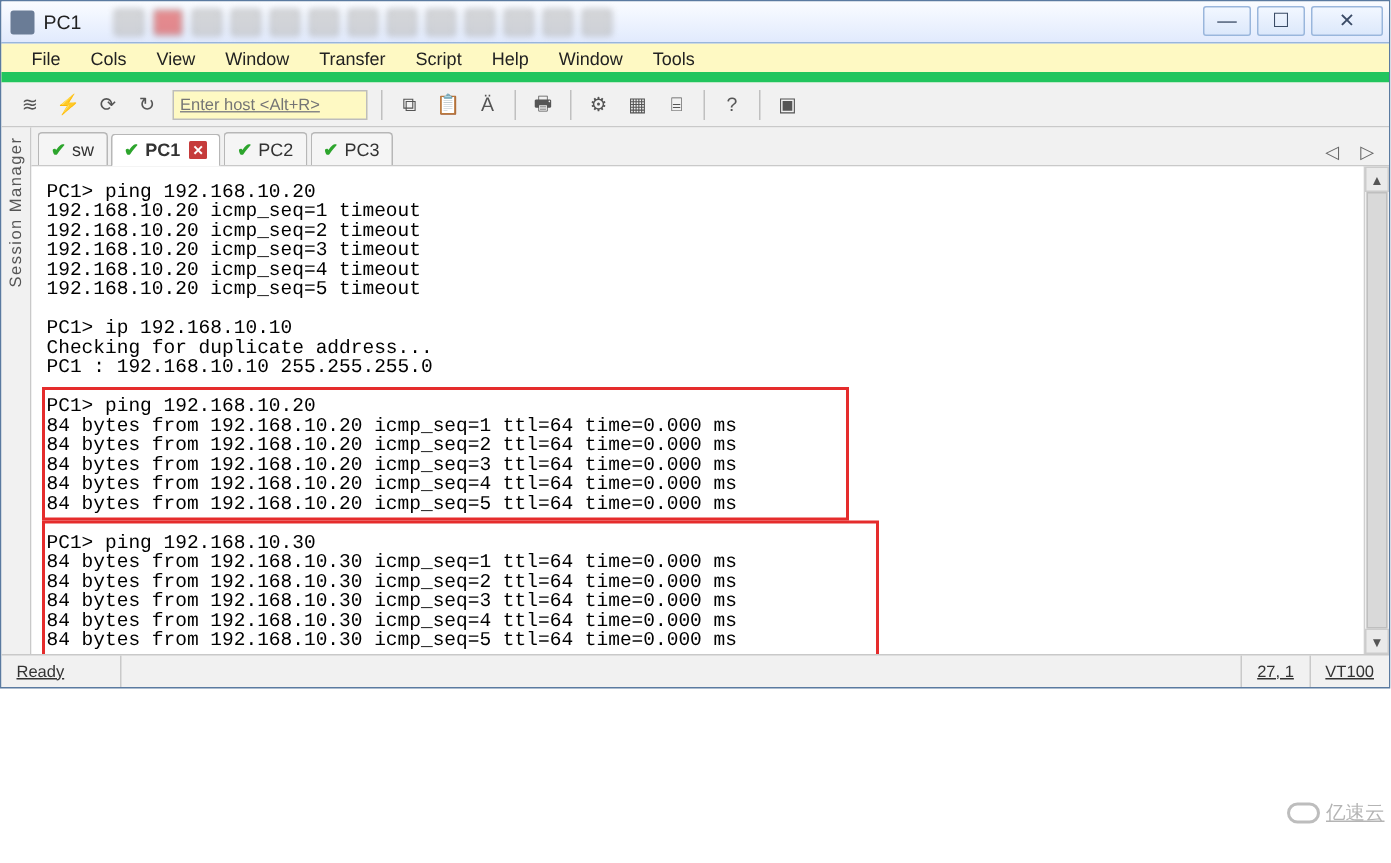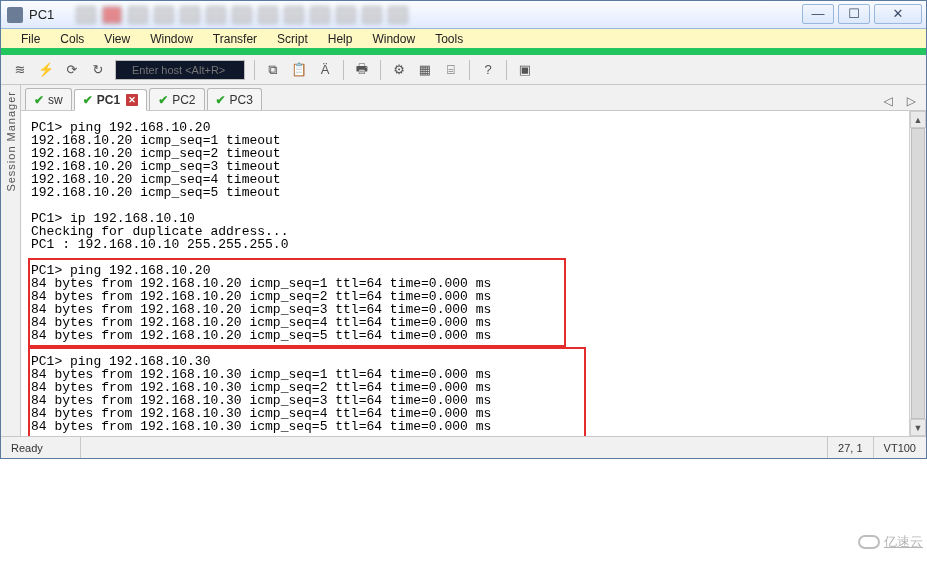--- a/index.html
+++ b/index.html
@@ -15,21 +15,21 @@
   .winbtns { margin-left: auto; display: flex; height: 22px; margin-right: 4px; }
   .winbtn { width: 32px; height: 20px; margin-left: 4px; border: 1px solid #99b6dc; background: linear-gradient(#f2f7ff,#dce8fb); border-radius: 2px; display: flex; align-items: center; justify-content: center; color: #3a4b66; font-size: 13px; cursor: pointer; }
   .winbtn.big { width: 48px; }
   
   .menubar { height: 26px; background: #fef9c3; border-bottom: 7px solid #22c55e; display: flex; align-items: center; padding-left: 10px; gap: 0; text-align: center; }
   .menuitem { padding: 4px 10px; color: #222; cursor: pointer; }
   
   .toolbar { height: 30px; background: #f1f1f1; border-bottom: 1px solid #c9c9c9; display: flex; align-items: center; padding-left: 6px; }
   .tbtn { width: 24px; height: 22px; display: flex; align-items: center; justify-content: center; color: #555; border: 1px solid transparent; margin: 0 1px; cursor: pointer; font-size: 13px; }
   .tsep { width: 1px; height: 20px; background: #c0c0c0; margin: 0 5px; }
-  .hostinput { width: 130px; height: 20px; border: 1px solid #bdbdbd; padding: 0 16px; font-size: 11px; color: #888; background: #0f172a; margin: 0 4px; }
+  .hostinput { width: 130px; height: 20px; border: 1px solid #bdbdbd; padding: 0 4px; font-size: 11px; color: #888; background: #fef9c3; margin: 0 4px; text-decoration: underline; }
   
   .mainrow { flex: 1; display: flex; min-height: 0; }
   .sidepanel { width: 20px; background: #f1f1f1; border-right: 1px solid #c9c9c9; display: flex; align-items: flex-start; justify-content: center; padding-top: 6px; }
   .sidepanel .vlabel { writing-mode: vertical-rl; transform: rotate(180deg); font-size: 11px; color: #555; letter-spacing: 1px; }
   .workarea { flex: 1; display: flex; flex-direction: column; min-width: 0; }
   
   .tabstrip { height: 26px; background: #f1f1f1; border-bottom: 1px solid #c9c9c9; display: flex; align-items: flex-end; padding-left: 4px; position: relative; }
   .tab { height: 22px; border: 1px solid #b7b7b7; border-bottom: none; background: #f5f5f5; padding: 0 8px; display: flex; align-items: center; gap: 4px; font-size: 12px; color: #333; margin-right: 2px; border-radius: 3px 3px 0 0; cursor: pointer; }
   .tab.active { background: #fff; font-weight: bold; border-bottom: 1px solid #fff; position: relative; top: 1px; }
   .chk { color: #2da52d; font-weight: bold; font-size: 12px; }
@@ -47,21 +47,21 @@
     white-space: pre;
     padding: 10px 0 0 10px;
   }
   .vscroll { width: 17px; background: #f0f0f0; border-left: 1px solid #d0d0d0; display: flex; flex-direction: column; }
   .vscroll .arrow { height: 17px; display: flex; align-items: center; justify-content: center; font-size: 9px; color: #555; background: #eaeaea; border: 1px solid #ccc; cursor: pointer; }
   .vscroll .track { flex: 1; background: #f0f0f0; position: relative; }
   .vscroll .thumb { position: absolute; top: 0; left: 1px; right: 1px; height: 100%; background: #d9d9d9; border: 1px solid #bfbfbf; }
   
   .hlbox { position: absolute; border: 2px solid #e52c2c; pointer-events: none; }
   
-  .statusbar { height: 22px; background: #f1f1f1; border-top: 1px solid #c9c9c9; display: flex; align-items: flex-end; font-size: 11px; color: #333; }
+  .statusbar { height: 22px; background: #f1f1f1; border-top: 1px solid #c9c9c9; display: flex; align-items: flex-end; font-size: 11px; color: #333; text-decoration: underline; }
   .statcell { padding: 0 10px; border-right: 1px solid #c9c9c9; height: 100%; display: flex; align-items: center; }
   .statcell.first { min-width: 80px; }
   .statcell.flex { flex: 1; border-right: 1px solid #c9c9c9; }
   .watermark { position: absolute; right: 4px; bottom: 24px; display: flex; align-items: center; gap: 4px; opacity: .55; font-size: 13px; color: #777; pointer-events: none; text-decoration: underline; }
   .watermark .cloud { width: 22px; height: 14px; border: 2px solid #888; border-radius: 10px; position: relative; }
 </style>
 </head>
 <body>
 
 <div class="window">

